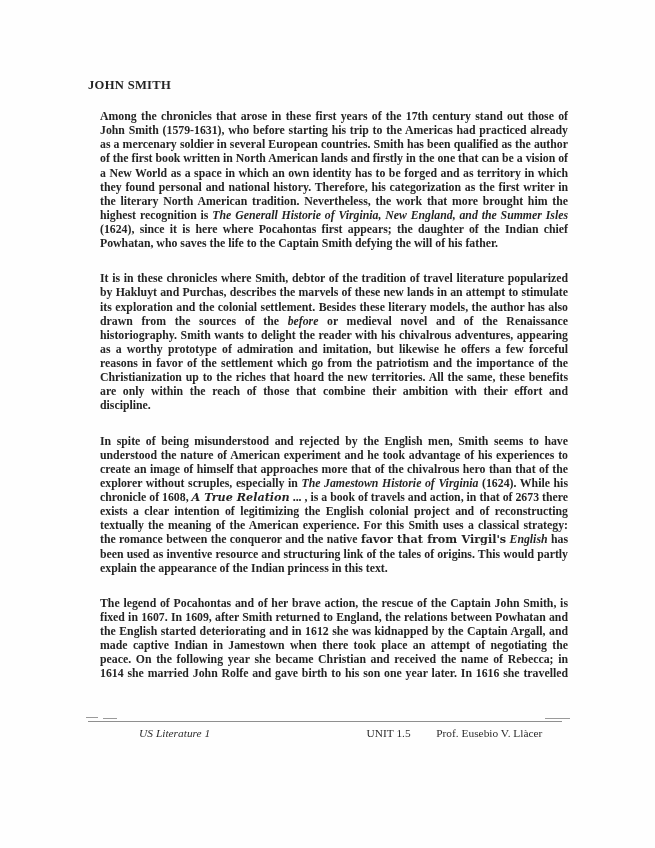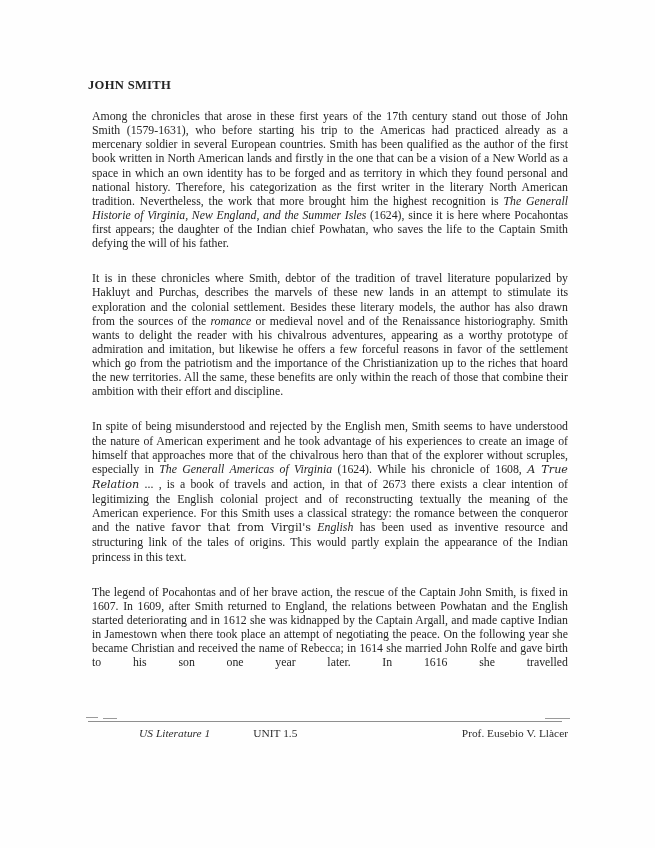--- a/index.html
+++ b/index.html
@@ -24,24 +24,25 @@
     width: 480px;
   }
   .doc-title {
     margin: 0 0 17px 0;
     font-size: 12.6px;
     line-height: 14px;
     font-weight: bold;
     letter-spacing: 0.3px;
   }
   .para {
-    margin: 0 0 21px 4px;
+    margin: 0 0 21px 12px;
     font-size: 11.8px;
     line-height: 14.13px;
     text-align: justify;
+    font-weight: bold;
   }
   .para.justify-last {
     text-align-last: justify;
   }
   .seg-italic { font-style: italic; }
   .seg-alt {
     font-family: "DejaVu Serif", serif;
     font-size: 11.2px;
   }
   .seg-alt-italic {
@@ -86,41 +87,41 @@
     border-top: 1.4px solid #9a9a9a;
   }
   .footer-row {
     display: flex;
     margin-top: 5px;
     font-size: 11.4px;
     line-height: 13px;
     color: #2c2c2c;
   }
   .footer-left  { flex: 1; text-align: center;  font-style: italic; padding-left: 8px; }
-  .footer-center{ flex: 1; text-align: left; }
-  .footer-right { flex: 1; text-align: right; }
+  .footer-center{ flex: 1; text-align: right; }
+  .footer-right { flex: 1; text-align: center; }
 </style>
 </head>
 <body>
 
 <div class="page">
   <div class="content">
 
     <h1 class="doc-title">JOHN SMITH</h1>
 
     <p class="para"><span>Among the chronicles that arose in these first years of the 17th century stand out those of John Smith (1579-1631), who before starting his trip to the Americas had practiced already as a mercenary soldier in several European countries. Smith has been qualified as the author of the first book written in North American lands and firstly in the one that can be a vision of a New World as a space in which an own identity has to be forged and as territory in which they found personal and national history. Therefore, his categorization as the first writer in the literary North American tradition. Nevertheless, the work that more brought him the highest recognition is</span>
 <span class="seg-italic">The Generall Historie of Virginia, New England, and the Summer Isles</span>
 <span>(1624), since it is here where Pocahontas first appears; the daughter of the Indian chief Powhatan, who saves the life to the Captain Smith defying the will of his father.</span></p>
 
     <p class="para"><span>It is in these chronicles where Smith, debtor of the tradition of travel literature popularized by Hakluyt and Purchas, describes the marvels of these new lands in an attempt to stimulate its exploration and the colonial settlement. Besides these literary models, the author has also drawn from the sources of the</span>
-<span class="seg-italic">romance</span>
+<span class="seg-italic">before</span>
 <span>or medieval novel and of the Renaissance historiography. Smith wants to delight the reader with his chivalrous adventures, appearing as a worthy prototype of admiration and imitation, but likewise he offers a few forceful reasons in favor of the settlement which go from the patriotism and the importance of the Christianization up to the riches that hoard the new territories. All the same, these benefits are only within the reach of those that combine their ambition with their effort and discipline.</span></p>
 
     <p class="para"><span>In spite of being misunderstood and rejected by the English men, Smith seems to have understood the nature of American experiment and he took advantage of his experiences to create an image of himself that approaches more that of the chivalrous hero than that of the explorer without scruples, especially in</span>
-<span class="seg-italic">The Generall Americas of Virginia</span>
+<span class="seg-italic">The Jamestown Historie of Virginia</span>
 <span>(1624). While his chronicle of 1608,</span>
 <span class="seg-alt-italic">A True Relation</span>
 <span>... , is a book of travels and action, in that of 2673 there exists a clear intention of legitimizing the English colonial project and of reconstructing textually the meaning of the American experience. For this Smith uses a classical strategy: the romance between the conqueror and the native</span>
 <span class="seg-alt">favor that from Virgil's</span>
 <span class="seg-italic">English</span>
 <span>has been used as inventive resource and structuring link of the tales of origins. This would partly explain the appearance of the Indian princess in this text.</span></p>
 
     <p class="para justify-last"><span>The legend of Pocahontas and of her brave action, the rescue of the Captain John Smith, is fixed in 1607. In 1609, after Smith returned to England, the relations between Powhatan and the English started deteriorating and in 1612 she was kidnapped by the Captain Argall, and made captive Indian in Jamestown when there took place an attempt of negotiating the peace. On the following year she became Christian and received the name of Rebecca; in 1614 she married John Rolfe and gave birth to his son one year later. In 1616 she travelled</span></p>
 
   </div>

